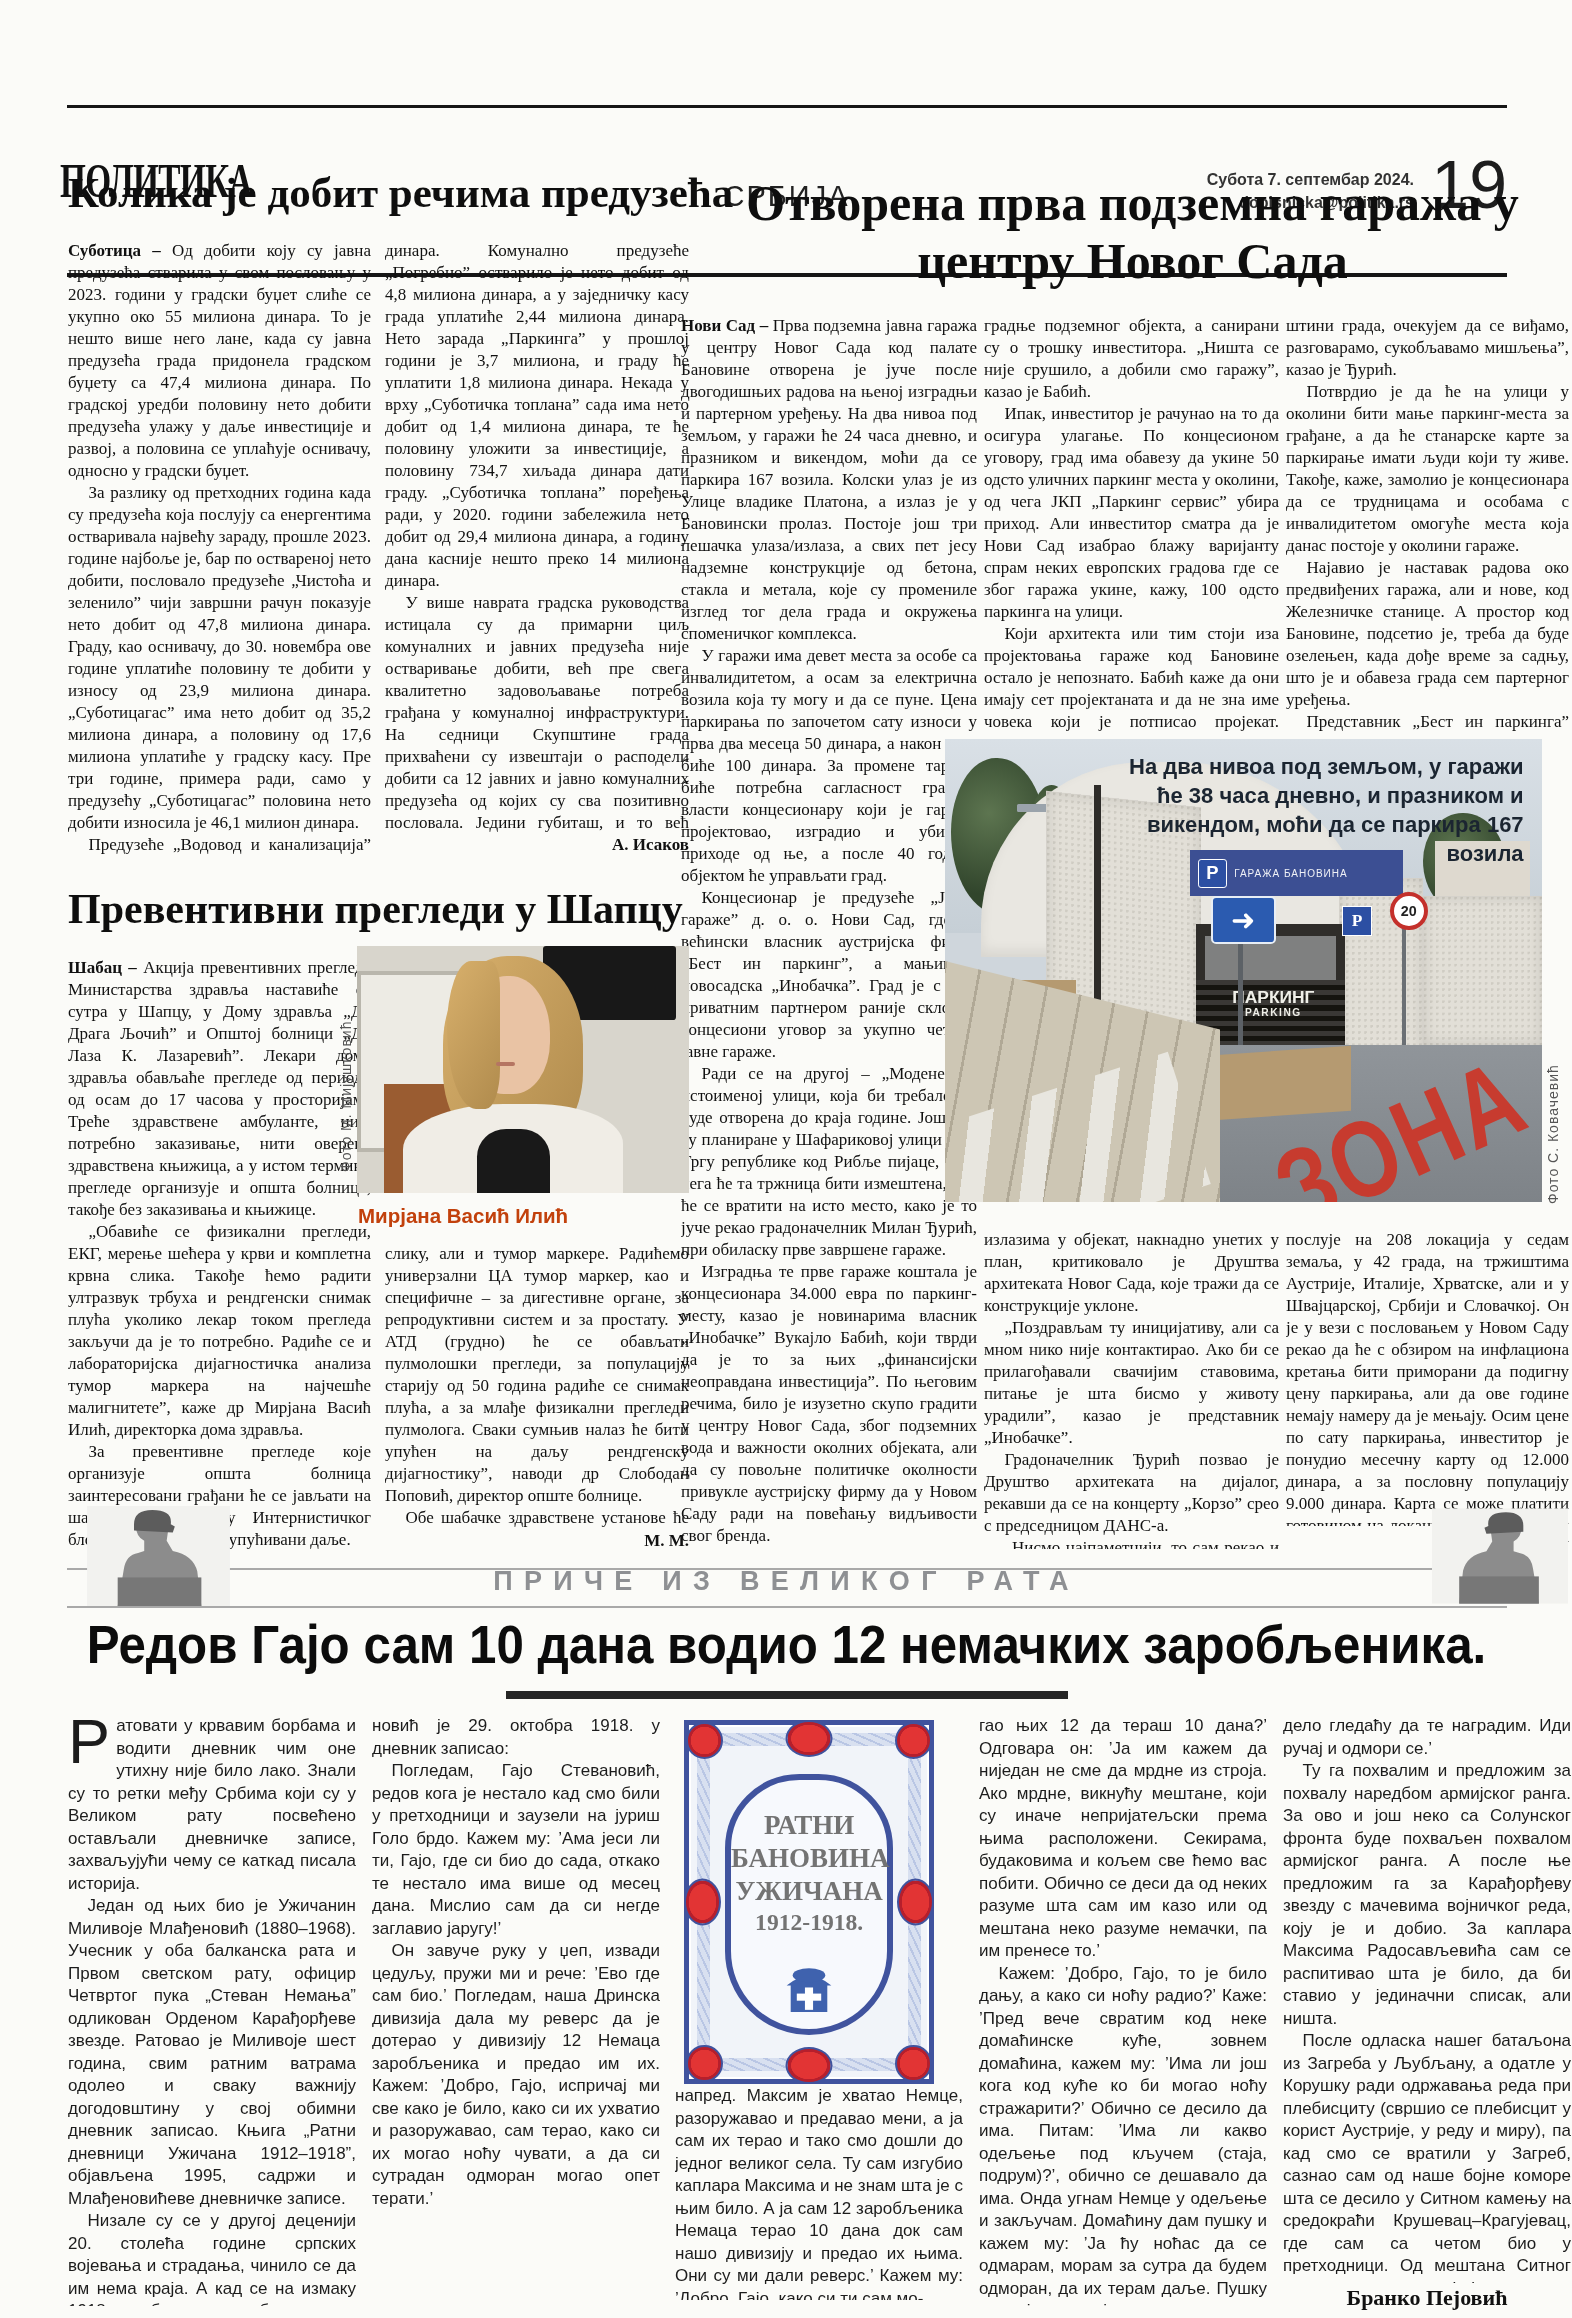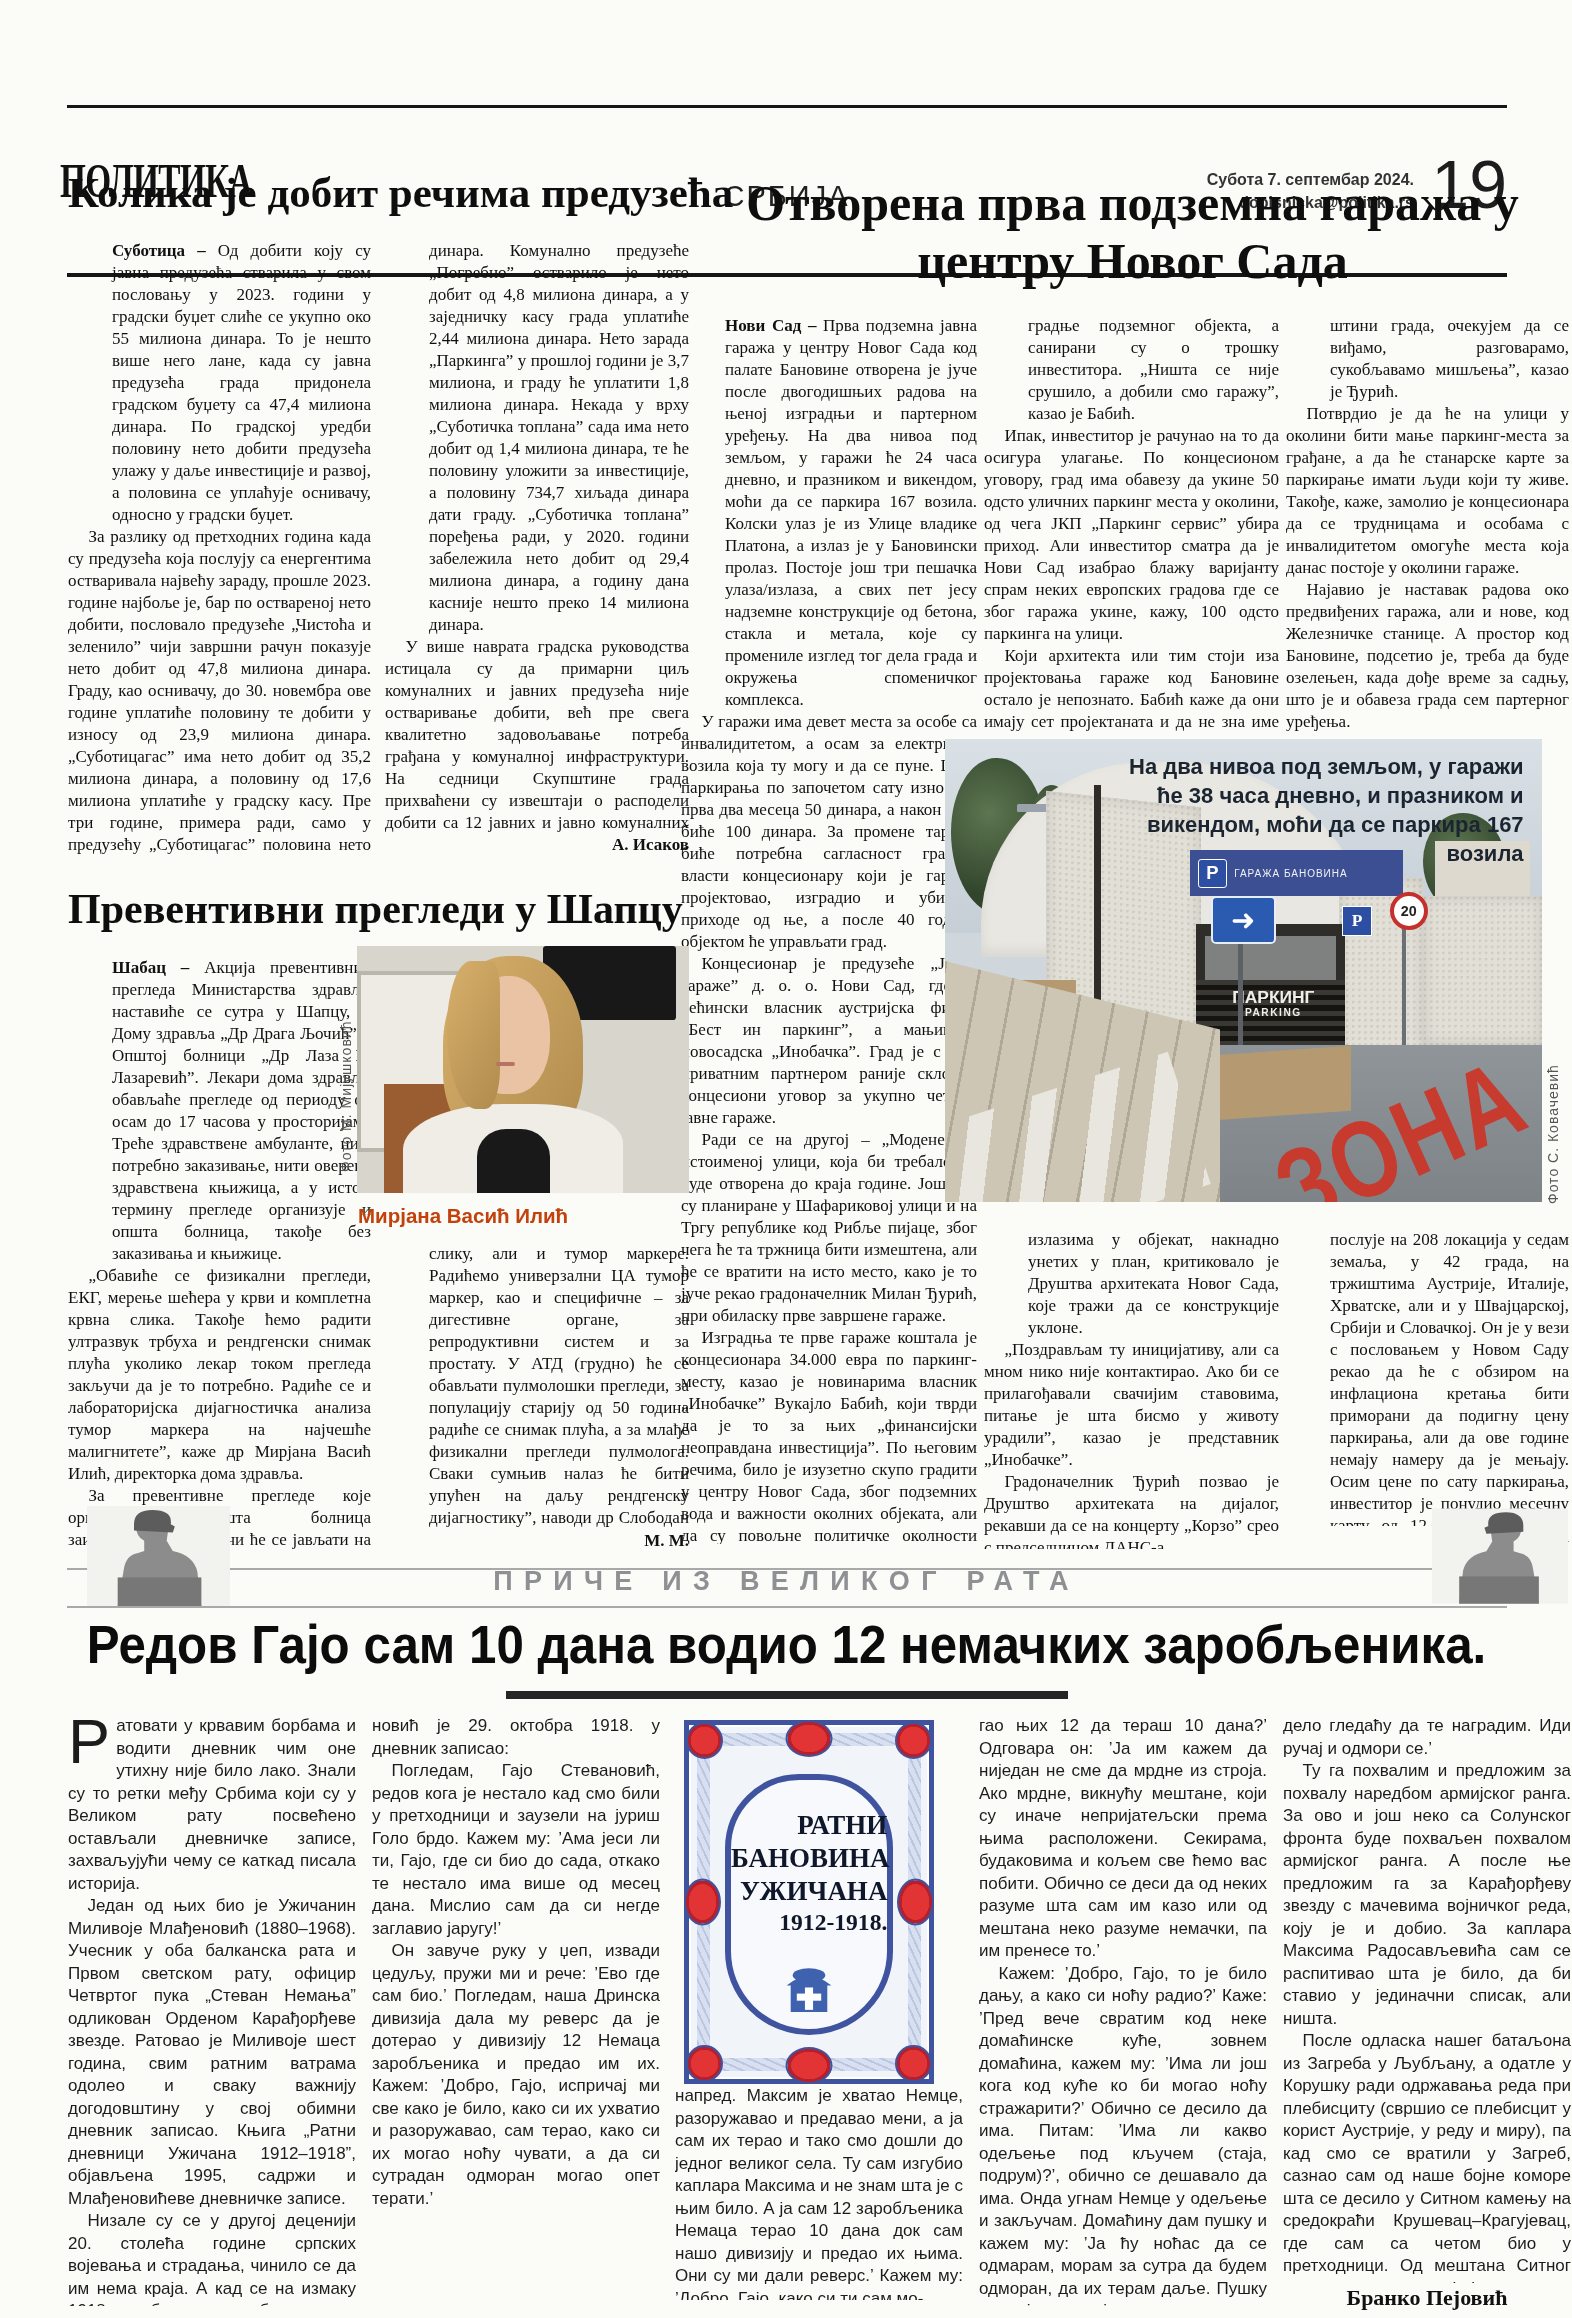--- a/index.html
+++ b/index.html
@@ -16,21 +16,21 @@
             font-family:"Liberation Sans",sans-serif;font-size:29px;letter-spacing:2px;color:#222;}
   .dateline{position:absolute;right:159px;top:169px;text-align:right;
             font-family:"Liberation Sans",sans-serif;font-size:16px;color:#333;line-height:22.5px;font-weight:bold;}
   .pagenum{position:absolute;right:66px;top:145px;font-family:"Liberation Sans",sans-serif;
             font-size:68px;font-weight:300;color:#1d1d1d;}
 
   
   .headline{font-family:"Liberation Serif",serif;font-weight:bold;color:#0e0e0e;}
   .serifcol{font-size:17px;line-height:22px;text-align:justify;overflow:hidden;hyphens:auto;}
   .serifcol .para{margin:0;text-indent:20.5px;}
-  .serifcol .para:first-child{text-indent:0;margin-left:44px;}
+  .serifcol .para:first-child{text-indent:0;}
   .byline{font-weight:bold;text-align:right;font-size:17px;margin-top:1px;}
 
   
   .sanscol{font-family:"Liberation Sans",sans-serif;font-size:17px;line-height:22.5px;
            text-align:justify;overflow:hidden;hyphens:auto;color:#1c1c1c;}
   .sanscol .para{margin:0;text-indent:19.5px;}
   .sanscol .para:first-child{text-indent:0;}
   .w-col1 .para:first-child::first-letter{font-size:63px;line-height:47px;float:left;
            padding:3.1px 6.1px 0 0;font-weight:400;}
   .kicker-rule{position:absolute;left:67px;width:1440px;height:2px;background:#a9a9a9;}
@@ -101,21 +101,21 @@
 
   
   .book{position:absolute;background:#f1f4f9;border:5.1px solid #40539e;padding:8.2px;
         box-shadow:inset 0 0 0 2px #fff;}
   .book-band{position:absolute;inset:8.2px;border:13.3px solid transparent;
         border-image:repeating-linear-gradient(45deg,#d8e0f0 0 7.2px,#b9c6e4 7.2px 10.2px) 26;}
   .rosette{position:absolute;width:33px;height:33px;border-radius:50%;
         background:radial-gradient(#e23434 58%,#b61f2c 60%);border:2px solid #40539e;}
   .book-center{position:absolute;left:36px;right:36px;top:49px;bottom:44px;background:#f7f9fd;
         border:6.1px solid #40539e;border-radius:77px 77px 87px 87px;text-align:center;}
-  .book-title{color:#0f172a;font-family:"Liberation Serif",serif;font-weight:bold;line-height:1.22;text-align:right;}
+  .book-title{color:#737373;font-family:"Liberation Serif",serif;font-weight:bold;line-height:1.22;}
   .kiosk{position:absolute;left:50%;transform:translateX(-50%);bottom:13.3px;}
 </style>
 </head>
 <body>
 
 <div class="page">
 
   <div class="rule" style="top:105px;height:3.1px;"></div>
   <div class="masthead">ПОЛИТИКА</div>
   <div class="section-name">СРБИЈА</div>

